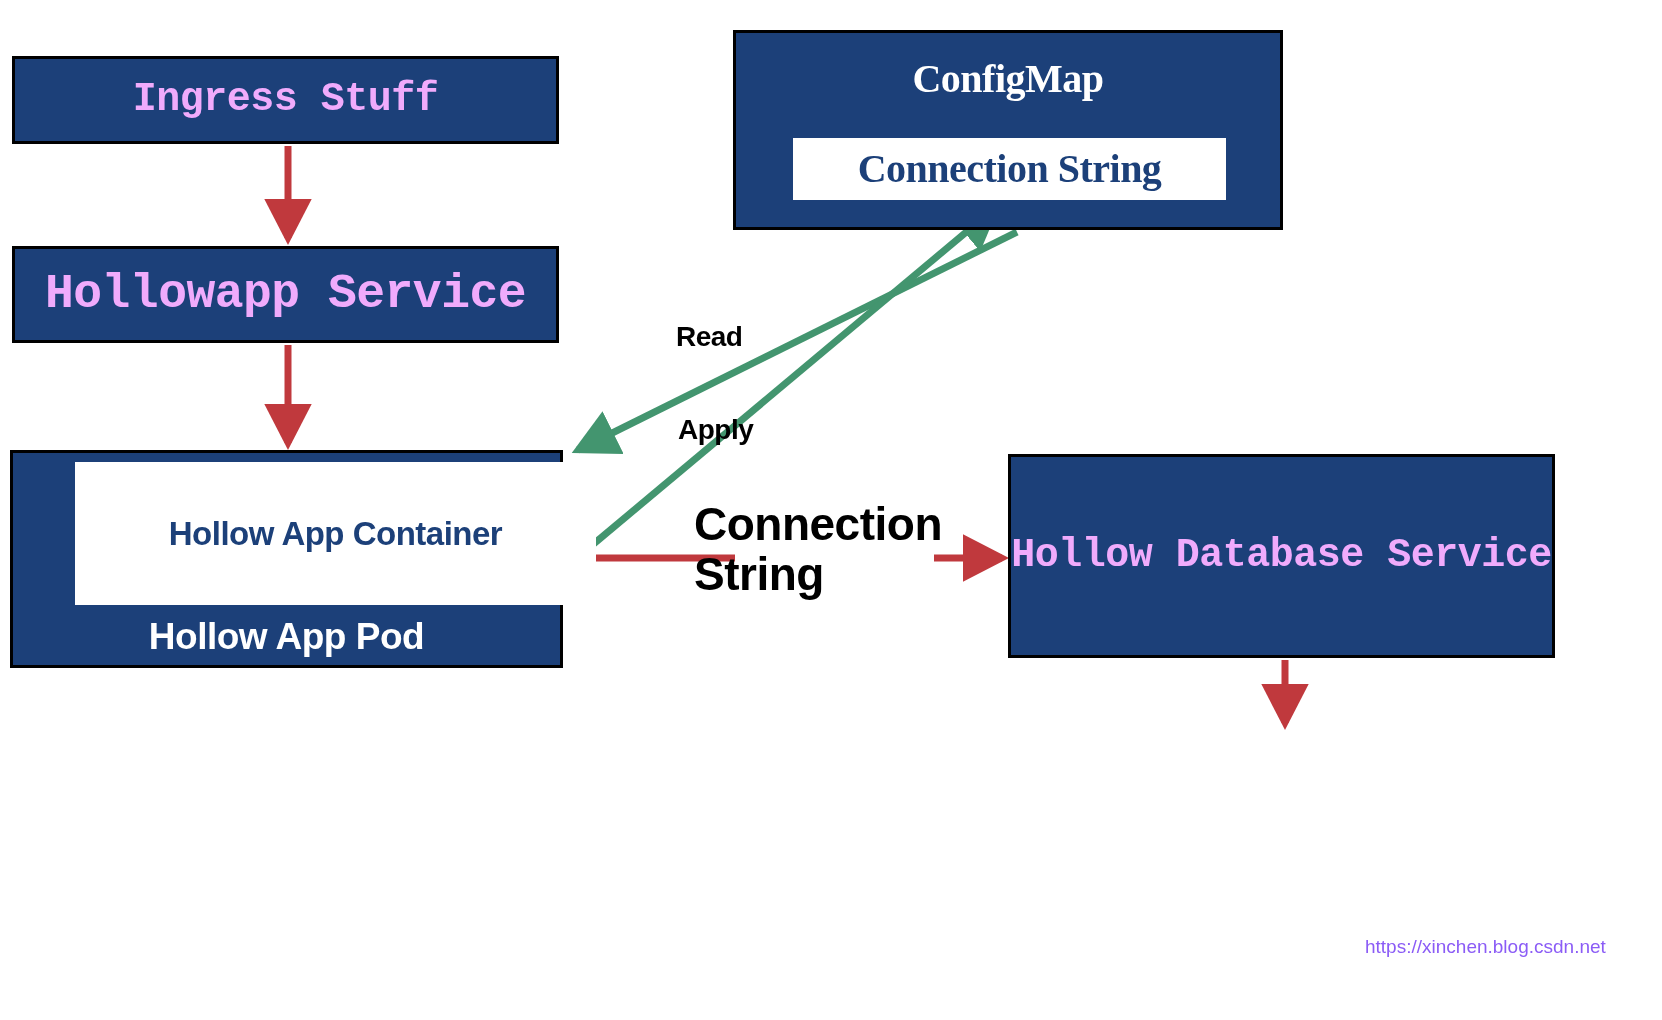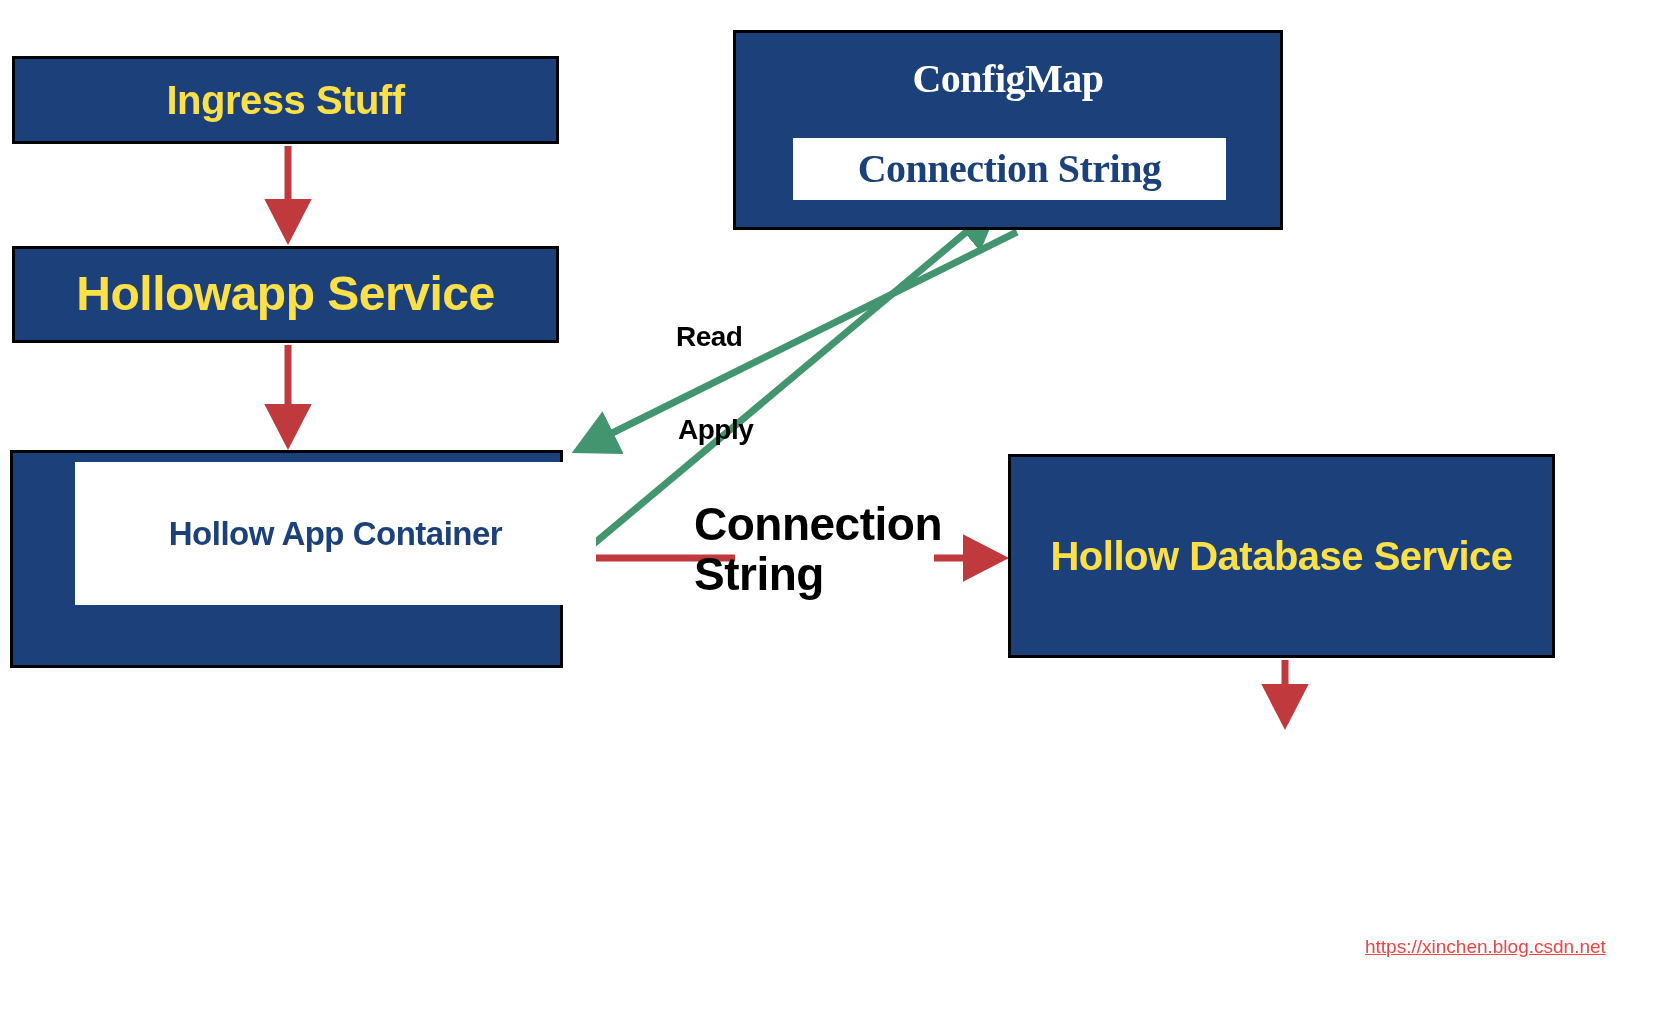--- a/index.html
+++ b/index.html
@@ -32,25 +32,26 @@
     box-sizing: border-box;
     background: #1C4079;
     border: 3px solid #000000;
     color: #ffffff;
     font-weight: bold;
     display: flex;
     align-items: center;
     justify-content: center;
   }
   .node-label {
-    color: #fde047;
+    color: #f0abfc;
     font-weight: bold;
     text-align: left;
     line-height: 1.05;
     letter-spacing: -0.5px;
+    font-family: Liberation Mono, monospace;
   }
   .inner-box {
     position: absolute;
     box-sizing: border-box;
     background: #ffffff;
     color: #1C4079;
     font-weight: bold;
     display: flex;
     align-items: center;
     justify-content: center;
@@ -69,26 +70,25 @@
   .edge-label {
     position: absolute;
     color: #000000;
     font-weight: bold;
     line-height: 1.08;
     white-space: pre-line;
     letter-spacing: -0.5px;
   }
   .watermark {
     position: absolute;
-    color: #ef4444;
+    color: #8b5cf6;
     font-size: 19px;
     font-weight: normal;
     letter-spacing: 0px;
     white-space: nowrap;
-    text-decoration: underline;
   }
 
   
   #node-ingress      { left: 12px;   top: 56px;  width: 547px;  height: 88px;  }
   #node-ingress .node-label { font-size: 40px; }
 
   #node-hollowapp-svc { left: 12px;  top: 246px; width: 547px;  height: 97px;  }
   #node-hollowapp-svc .node-label { font-size: 48px; }
 
   #node-configmap    { left: 733px;  top: 30px;  width: 550px;  height: 200px; font-family: Liberation Serif, serif; }
@@ -169,20 +169,21 @@
   </div>
 
   <div class="node" id="node-configmap">
     <span class="node-title">ConfigMap</span>
     <span class="inner-box" id="cm-connstring">Connection String</span>
   </div>
 
   <div class="node" id="node-app-pod">
     <span class="inner-box" id="app-container-box">Hollow App
 Container</span>
+    <span class="pod-caption" id="app-pod-caption">Hollow App Pod</span>
   </div>
 
   <div class="node" id="node-db-svc">
     <span class="node-label">Hollow Database Service</span>
   </div>
 
 
   <div class="edge-label" id="label-read">Read</div>
 
   <div class="edge-label" id="label-apply">Apply</div>

